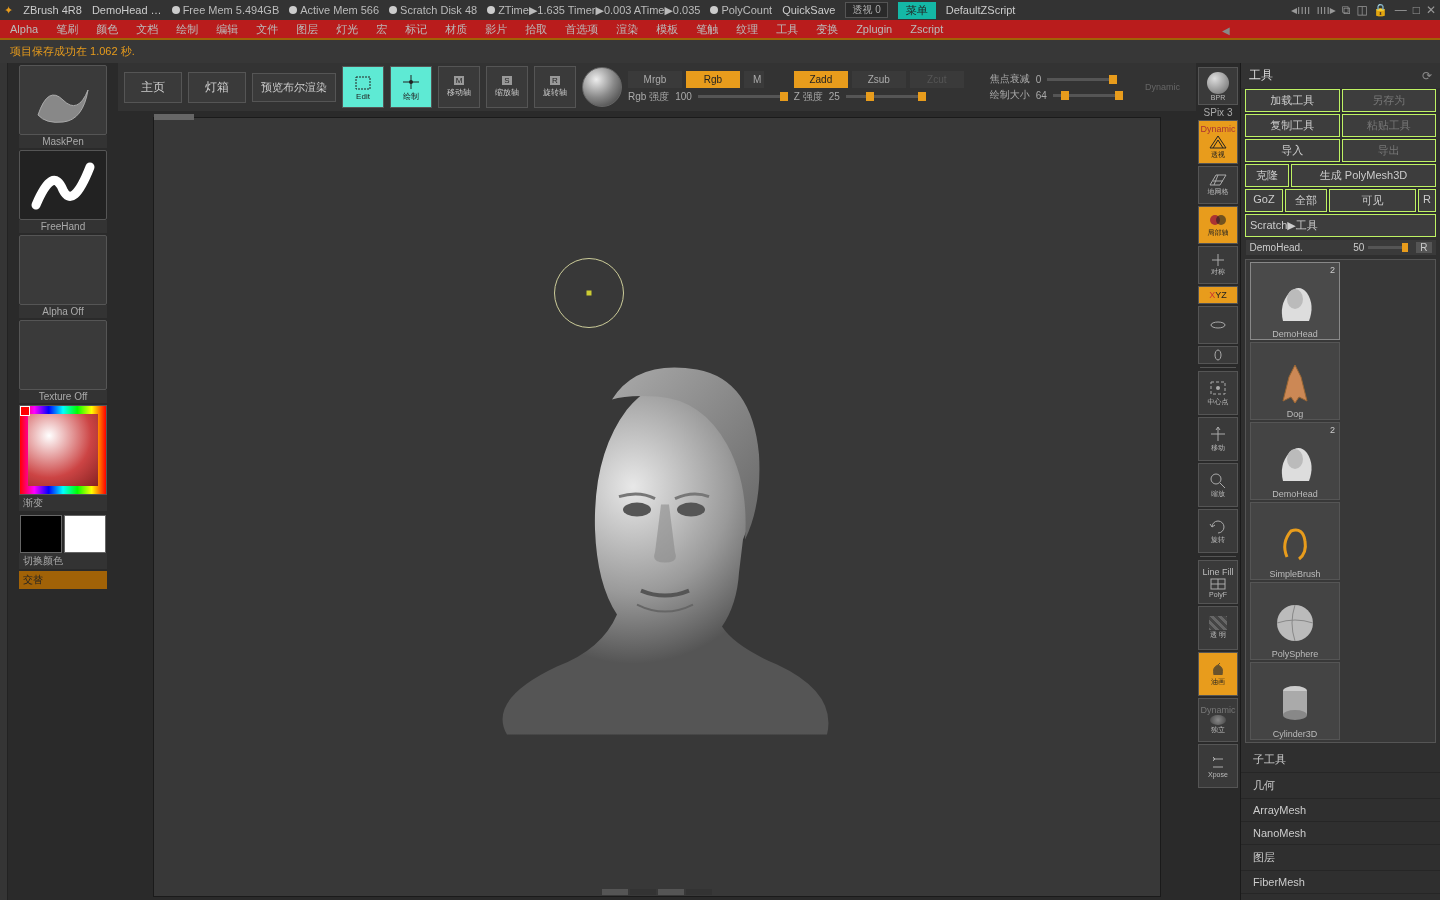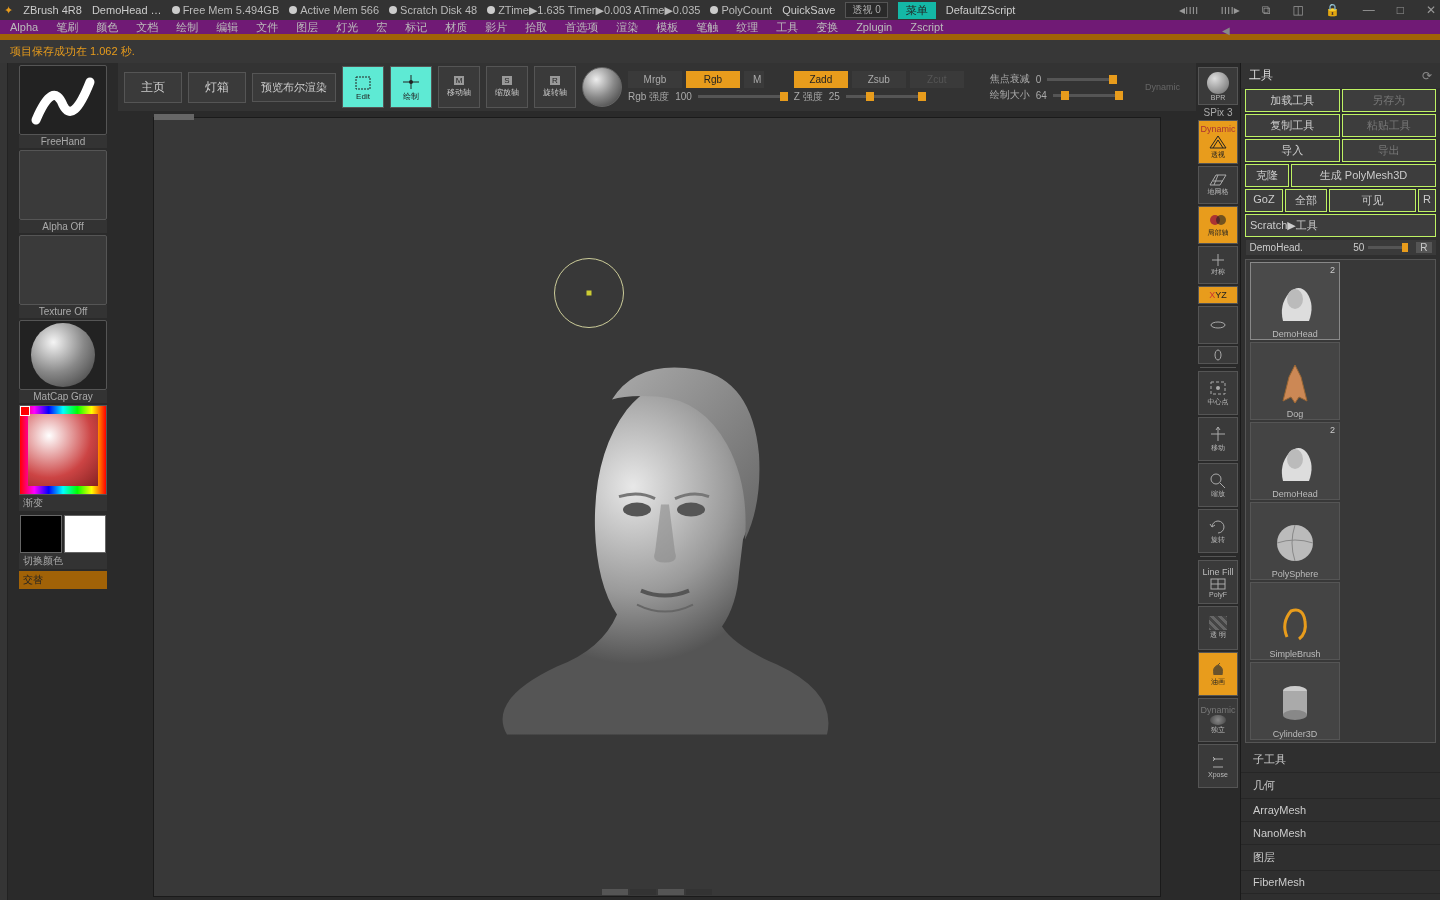--- a/index.html
+++ b/index.html
@@ -2,23 +2,23 @@
 <html><head>
 <meta charset="utf-8">
 <style>
 *{margin:0;padding:0;box-sizing:border-box;font-family:"Microsoft YaHei",Arial,sans-serif;user-select:none}
 body{background:#2a2a2a;color:#ccc;font-size:11px;width:1440px;height:900px;overflow:hidden;position:relative}
 .top-bar{height:20px;background:#333;display:flex;align-items:center;padding:0 4px;font-size:11px;gap:10px}
 .top-bar .dot{width:8px;height:8px;border-radius:50%;background:#ccc;display:inline-block;margin-right:3px}
 .top-bar .stat{color:#bbb;display:flex;align-items:center}
 .menu-btn{background:#14b8a6;color:#222;padding:1px 8px;font-size:11px}
 .perspective-field{background:#2a2a2a;border:1px solid #555;padding:0 6px;color:#aaa;font-size:10px}
-.win-controls{margin-left:auto;display:flex;gap:22px;align-items:flex-start}
+.win-controls{margin-left:auto;display:flex;gap:6px;align-items:flex-start}
 .win-controls span{cursor:pointer;color:#999;font-size:12px}
-.menu-bar{height:20px;background:#701a75;display:flex;align-items:center;padding:0 10px;gap:18px;font-size:11px;border-bottom:6px solid #a16207}
+.menu-bar{height:20px;background:#b91c1c;display:flex;align-items:center;padding:0 10px;gap:18px;font-size:11px;border-bottom:2px solid #a16207}
 .menu-bar span{color:#bbb;cursor:pointer}
 .status-msg{padding:4px 10px;color:#e89c1c;font-size:11px;background:#373737}
 .status-msg .sec{color:#e89c1c}
 .main{display:flex;height:calc(100% - 60px)}
 .left-col{width:110px;background:#2a2a2a;display:flex;flex-direction:column;align-items:center;padding-top:2px}
 .left-side-handle{width:8px;background:#353535;border-right:1px solid #222}
 .tile{width:88px;text-align:center;margin-bottom:2px}
 .tile-box{width:88px;height:70px;background:#3a3a3a;border:1px solid #555;border-radius:2px;display:flex;align-items:center;justify-content:center;position:relative;overflow:hidden}
 .tile-label{font-size:10px;color:#aaa;background:#333;padding:1px 0}
 .brush-thumb{width:70px;height:60px}
@@ -147,40 +147,42 @@
 
 <div class="status-msg">
   <span>项目保存成功在 </span><span class="sec">1.062</span><span> 秒.</span>
 </div>
 
 <div class="main">
   <div class="left-side-handle"></div>
 
   <div class="left-col">
     <div class="tile">
+      <div class="tile-box">
+          <svg class="brush-thumb" viewBox="0 0 70 60">
+            <path d="M10 45 Q20 15 35 30 Q50 45 60 20 Q55 50 35 52 Q18 54 10 45" fill="#888" stroke="#aaa"></path>
+          </svg>
+        </div>
+      <div class="tile-label">MaskPen</div>
+    </div>
+    <div class="tile">
       <div class="tile-box" style="background:#222">
           <svg class="brush-thumb" viewBox="0 0 70 60">
             <path d="M8 50 Q25 10 35 35 Q45 55 62 12" stroke="#fff" stroke-width="9" fill="none" stroke-linecap="round"></path>
           </svg>
         </div>
       <div class="tile-label">FreeHand</div>
     </div>
     <div class="tile">
       <div class="tile-box"></div>
       <div class="tile-label">Alpha Off</div>
     </div>
     <div class="tile">
       <div class="tile-box"></div>
       <div class="tile-label">Texture Off</div>
-    </div>
-    <div class="tile">
-      <div class="tile-box" style="background:#222">
-          <div class="material-ball"></div>
-        </div>
-      <div class="tile-label">MatCap Gray</div>
     </div>
     <div class="color-picker">
       <div style="position:absolute;top:0;left:0;width:10px;height:10px;background:red;border:1px solid #fff"></div>
     </div>
     <div class="tile-label" style="width:88px;text-align:left;padding-left:4px">渐变</div>
     <div class="color-swatches">
       <div style="background:#000"></div>
       <div style="background:#fff"></div>
     </div>
     <div class="tile-label" style="width:88px;text-align:left;padding-left:4px">切换颜色</div>
@@ -465,33 +467,33 @@
             <svg width="52" height="52" viewBox="0 0 52 52">
               <path d="M14 44 Q10 28 20 16 Q30 6 38 16 Q46 28 40 44 Z" fill="#ddd"></path>
               <ellipse cx="26" cy="22" rx="8" ry="10" fill="#bbb"></ellipse>
             </svg>
           </div>
           <span>DemoHead</span>
         </div>
         <div class="tool-item">
           <div class="tool-thumb">
             <svg width="52" height="52">
+              <path d="M18 40 Q12 26 22 14 Q34 10 36 24 Q38 36 30 42" fill="none" stroke="#e89c1c" stroke-width="3"></path>
+            </svg>
+          </div>
+          <span>SimpleBrush</span>
+        </div>
+        <div class="tool-item">
+          <div class="tool-thumb">
+            <svg width="52" height="52">
               <circle cx="26" cy="26" r="18" fill="#bbb"></circle>
               <path d="M8 26 Q26 20 44 26 M26 8 Q20 26 26 44" stroke="#888" fill="none"></path>
             </svg>
           </div>
           <span>PolySphere</span>
-        </div>
-        <div class="tool-item">
-          <div class="tool-thumb">
-            <svg width="52" height="52">
-              <path d="M18 40 Q12 26 22 14 Q34 10 36 24 Q38 36 30 42" fill="none" stroke="#e89c1c" stroke-width="3"></path>
-            </svg>
-          </div>
-          <span>SimpleBrush</span>
         </div>
         <div class="tool-item">
           <div class="tool-thumb">
             <svg width="52" height="52">
               <ellipse cx="26" cy="14" rx="12" ry="5" fill="#ccc"></ellipse>
               <rect x="14" y="14" width="24" height="24" fill="#aaa"></rect>
               <ellipse cx="26" cy="38" rx="12" ry="5" fill="#888"></ellipse>
             </svg>
           </div>
           <span>Cylinder3D</span>

